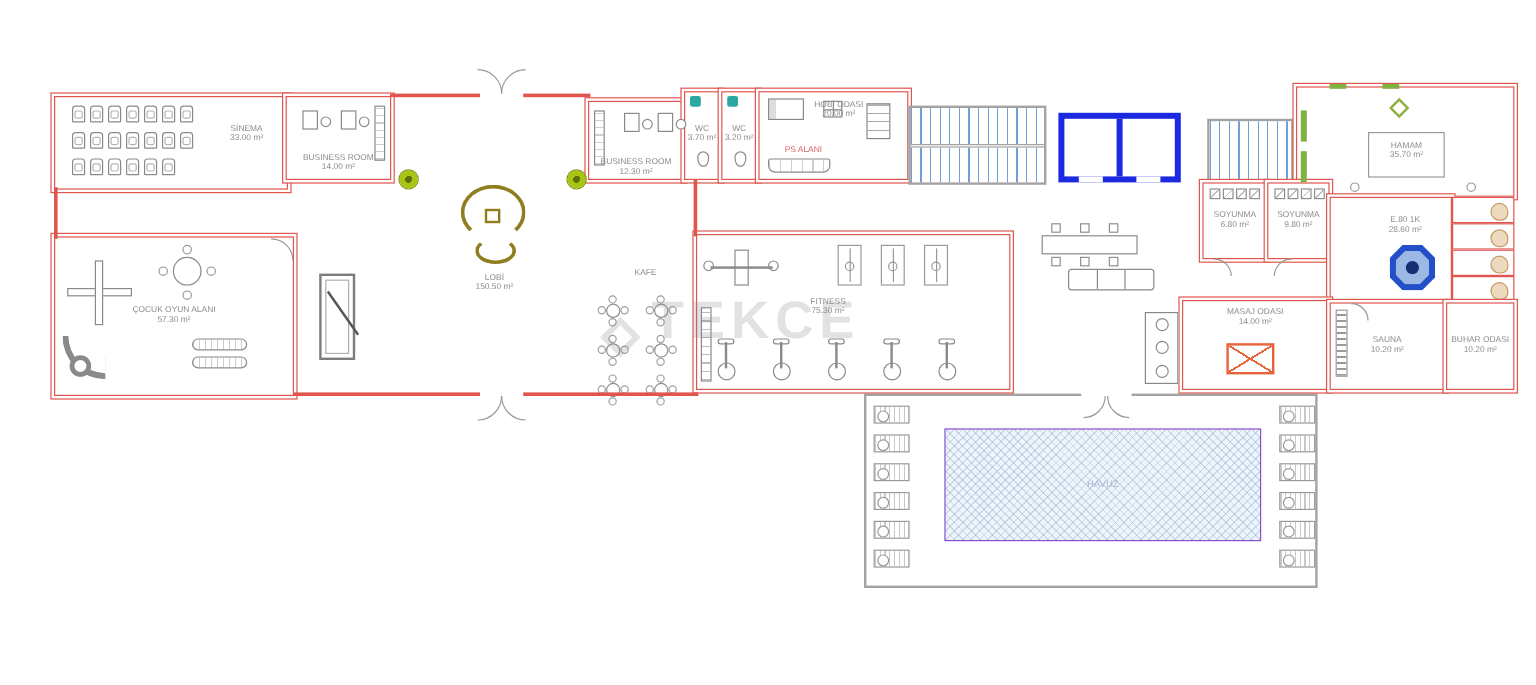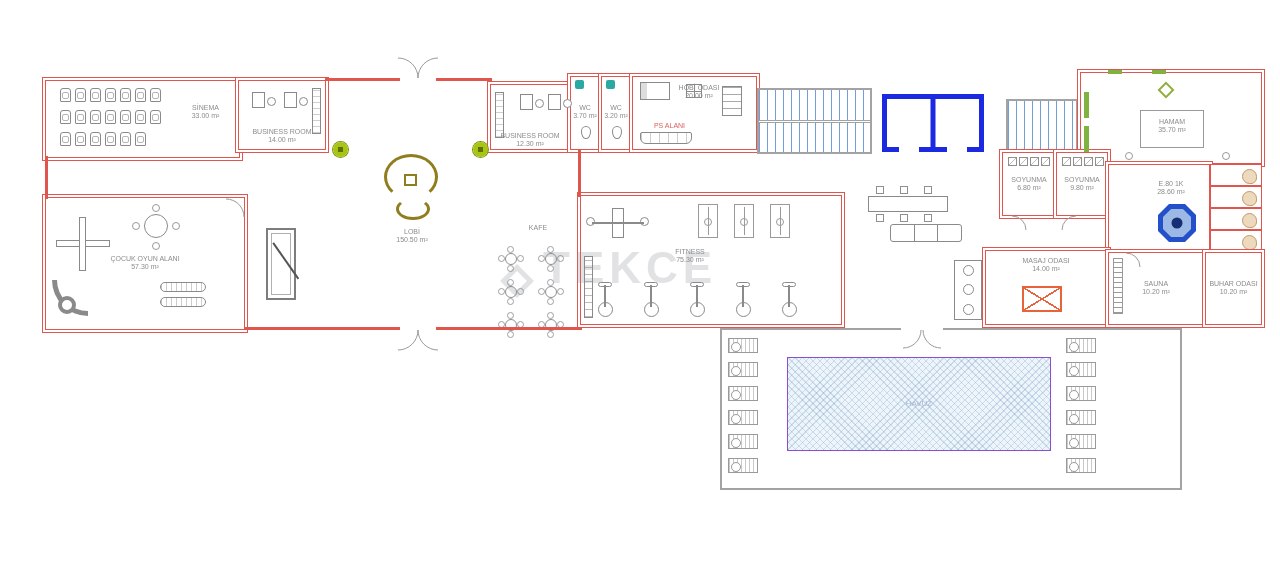--- a/index.html
+++ b/index.html
@@ -90,21 +90,21 @@
 .wm{position:absolute;display:flex;align-items:flex-end;gap:14px;color:#878d95;opacity:.25;z-index:9;pointer-events:none}
 .wm .wmd{width:24px;height:24px;border:5px solid currentColor;transform:rotate(45deg)}
 .wm .wmt{font-size:44px;font-weight:bold;letter-spacing:5px}
 svg.arc{position:absolute;overflow:visible;z-index:4}
 </style>
 </head>
 <body>
 
 <div class="plan">
 
-  <div class="groom" style="left:720px;top:328px;width:462px;height:162px">
+  <div class="groom" style="left:720px;top:328px;width:378px;height:162px">
     <div class="loungecol" style="left:6px;top:8px">
       <div class="lounge"></div>
     <div class="lounge"></div>
         <div class="lounge"></div>
         <div class="lounge"></div>
         <div class="lounge"></div>
         <div class="lounge"></div>
       </div>
     <div class="loungecol" style="left:344px;top:8px">
       <div class="lounge"></div>

